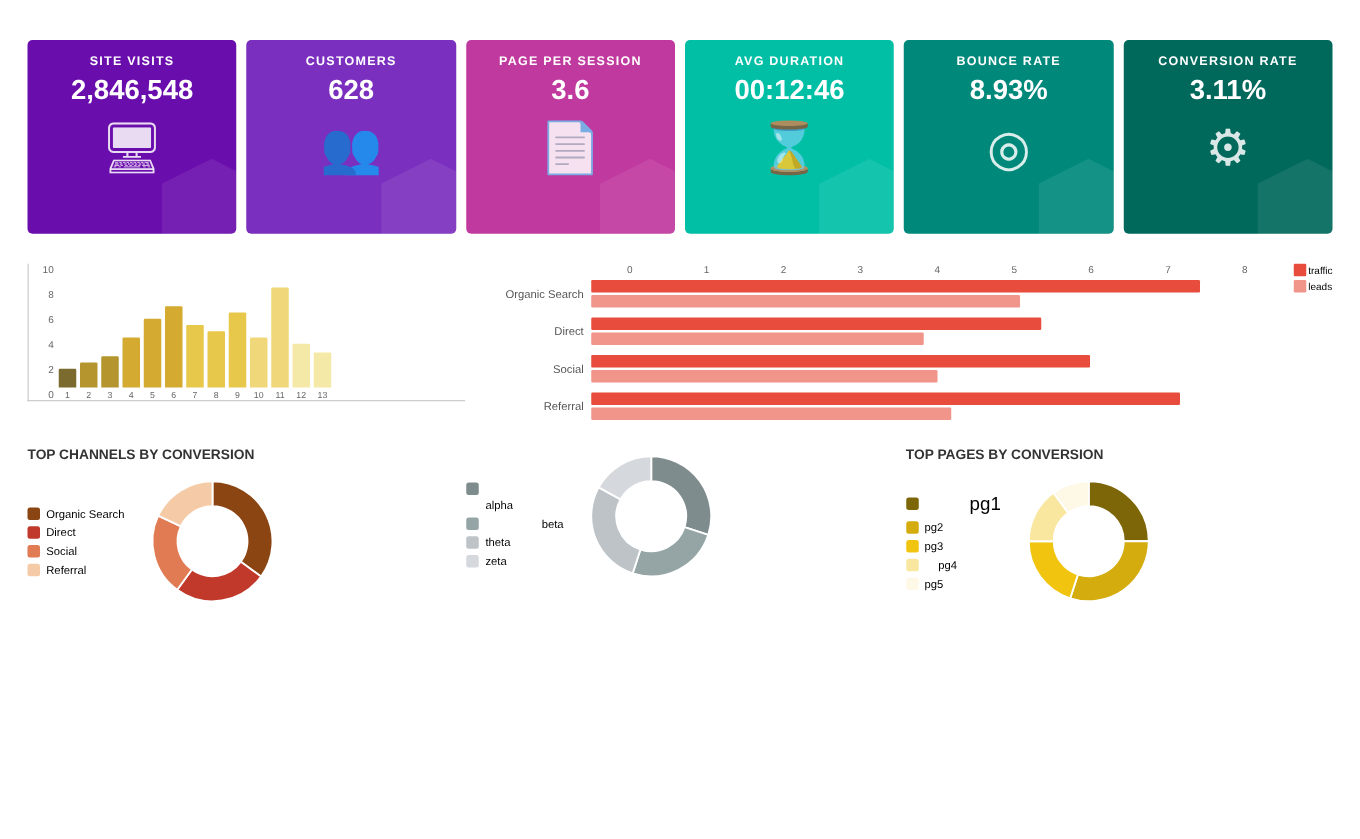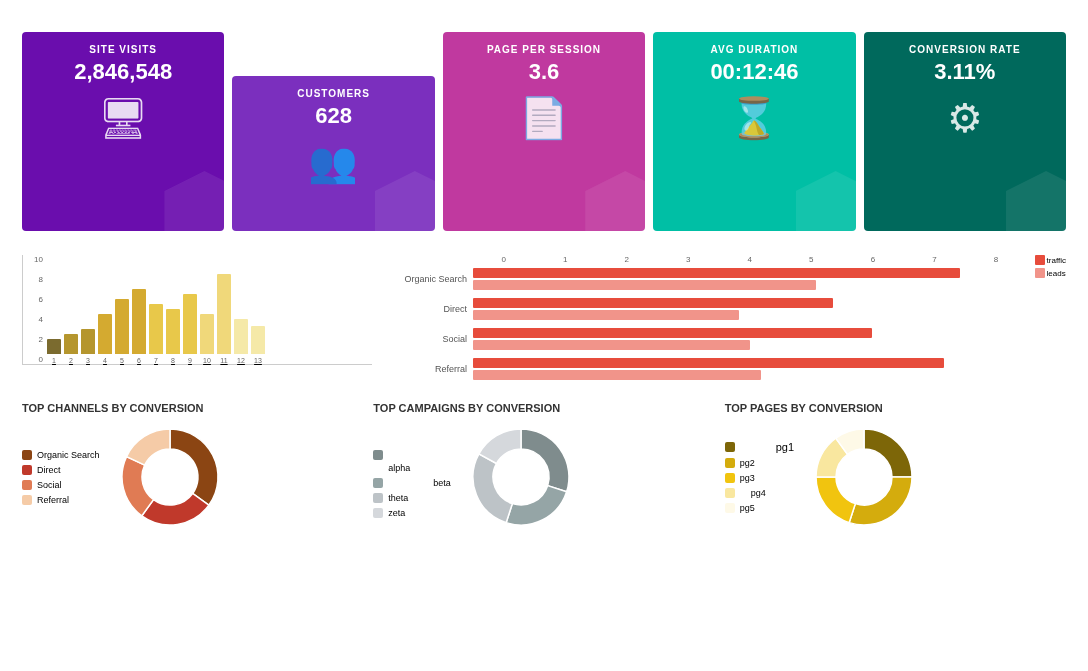--- a/index.html
+++ b/index.html
@@ -30,21 +30,21 @@
       color: #fff;
       display: flex;
       flex-direction: column;
       align-items: center;
       min-height: 155px;
       position: relative;
       overflow: hidden;
     }
 
     .kpi-card.purple-dark { background: #6a0dad; }
-    .kpi-card.purple-mid { background: #7b2fbe; margin-top: 44px; }
+    .kpi-card.purple-mid { background: #7b2fbe; }
     .kpi-card.magenta { background: #c0399f; }
     .kpi-card.teal { background: #00bfa5; }
     .kpi-card.teal-dark { background: #00897b; }
     .kpi-card.dark-teal { background: #00695c; }
 
     .kpi-label {
       font-size: 10px;
       font-weight: 700;
       letter-spacing: 1px;
       text-transform: uppercase;
@@ -271,30 +271,35 @@
       <div class="kpi-card magenta">
     <div class="kpi-label">PAGE PER SESSION</div>
     <div class="kpi-value">3.6</div>
     <div class="kpi-icon">📄</div>
   </div>
       <div class="kpi-card teal">
     <div class="kpi-label">AVG DURATION</div>
     <div class="kpi-value">00:12:46</div>
     <div class="kpi-icon">⌛</div>
   </div>
+      <div class="kpi-card teal-dark">
+    <div class="kpi-label">BOUNCE RATE</div>
+    <div class="kpi-value">8.93%</div>
+    <div class="kpi-icon">◎</div>
+  </div>
       <div class="kpi-card dark-teal">
     <div class="kpi-label">CONVERSION RATE</div>
     <div class="kpi-value">3.11%</div>
     <div class="kpi-icon">⚙</div>
   </div>
     </div>
 
   <div class="charts-row">
 
-    <div class="chart-section" style="max-width:350px;text-decoration:underline;">
+    <div class="chart-section" style="max-width:350px;">
       <div class="chart-title"></div>
       <div class="chart-container">
         <div class="bar-chart" id="bar-chart">
           <div class="bar-chart-y" id="bar-y-axis">
               <span>10</span>
               <span>8</span>
               <span>6</span>
               <span>4</span>
               <span>2</span>
               <span>0</span>
@@ -438,21 +443,20 @@
           </div>
           <svg width="120" height="110">
             <path d="M 60 7 A 48 48 0 0 1 98.83281572999748 83.2136921100387 L 82.65247584249853 71.45798706418924 A 28 28 0 0 0 60 27 Z" fill="#8b4513" stroke="#fff" stroke-width="1.5"></path>
             <path d="M 98.83281572999748 83.2136921100387 A 48 48 0 0 1 31.786307889961293 93.83281572999748 L 43.54201293581076 77.65247584249853 A 28 28 0 0 0 82.65247584249853 71.45798706418924 Z" fill="#c0392b" stroke="#fff" stroke-width="1.5"></path>
             <path d="M 31.786307889961293 93.83281572999748 A 48 48 0 0 1 16.568301481631067 34.562594004876516 L 34.664842530951454 43.078179836177966 A 28 28 0 0 0 43.54201293581076 77.65247584249853 Z" fill="#e07b54" stroke="#fff" stroke-width="1.5"></path>
             <path d="M 16.568301481631067 34.562594004876516 A 48 48 0 0 1 59.99999999999999 7 L 59.99999999999999 27 A 28 28 0 0 0 34.664842530951454 43.078179836177966 Z" fill="#f5cba7" stroke="#fff" stroke-width="1.5"></path>
           </svg>
         </div>
       </div>
       <div class="bottom-section">
-        <div class="bottom-title">TOP CAMPAIGNS by Conversion</div>
         <div class="donut-section">
           <div class="donut-legend">
             <div class="legend-item">
               <div class="legend-dot" style="background:#7f8c8d;"></div>
               <span style="font-size:9px;margin-top:27px;">alpha</span>
             </div>
             <div class="legend-item">
               <div class="legend-dot" style="background:#95a5a6;"></div>
               <span style="font-size:9px;padding-left:45px;">beta</span>
             </div>
@@ -472,21 +476,21 @@
             <path d="M 17.937279357894553 31.875823643117663 A 48 48 0 0 1 59.99999999999999 7 L 59.99999999999999 27 A 28 28 0 0 0 35.463412958771826 41.51089712515197 Z" fill="#d5d8dc" stroke="#fff" stroke-width="1.5"></path>
           </svg>
         </div>
       </div>
       <div class="bottom-section">
         <div class="bottom-title">TOP PAGES by Conversion</div>
         <div class="donut-section">
           <div class="donut-legend">
             <div class="legend-item">
               <div class="legend-dot" style="background:#7d6608;"></div>
-              <span style="font-size:11px;padding-left:36px;">pg1</span>
+              <span style="font-size:15px;padding-left:36px;">pg1</span>
             </div>
             <div class="legend-item">
               <div class="legend-dot" style="background:#d4ac0d;"></div>
               <span style="font-size:9px;">pg2</span>
             </div>
             <div class="legend-item">
               <div class="legend-dot" style="background:#f1c40f;"></div>
               <span style="font-size:9px;">pg3</span>
             </div>
             <div class="legend-item">

